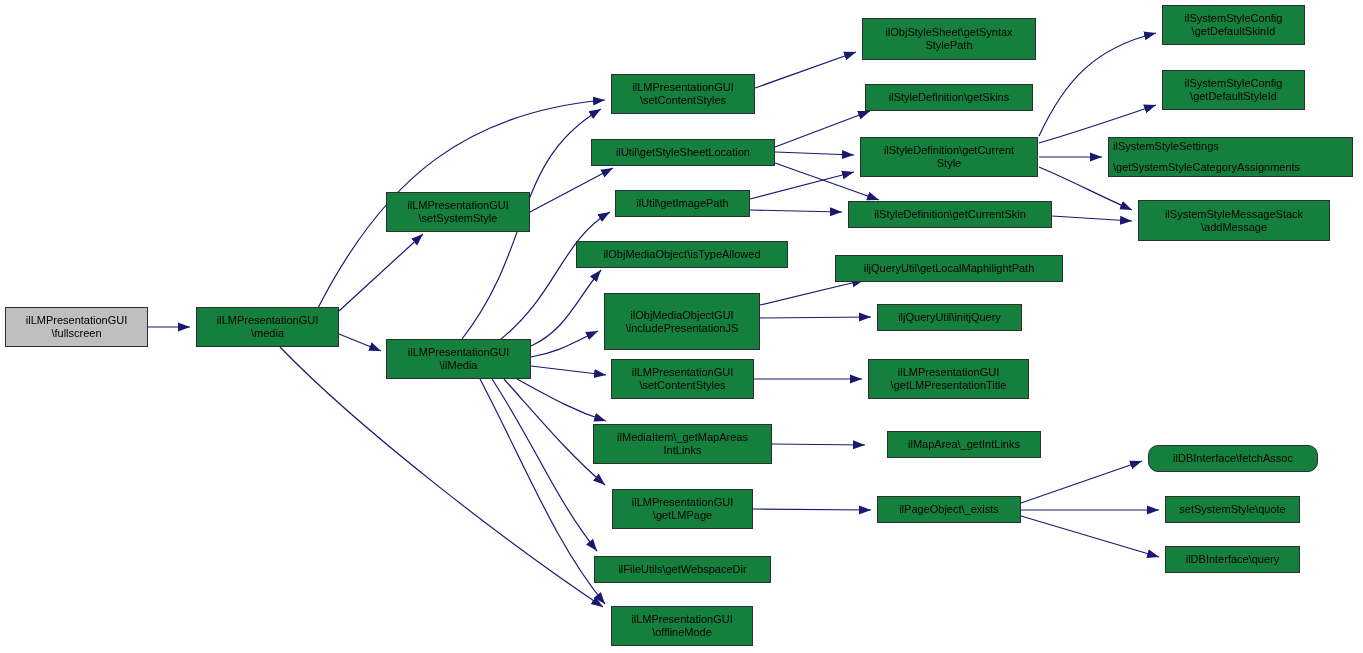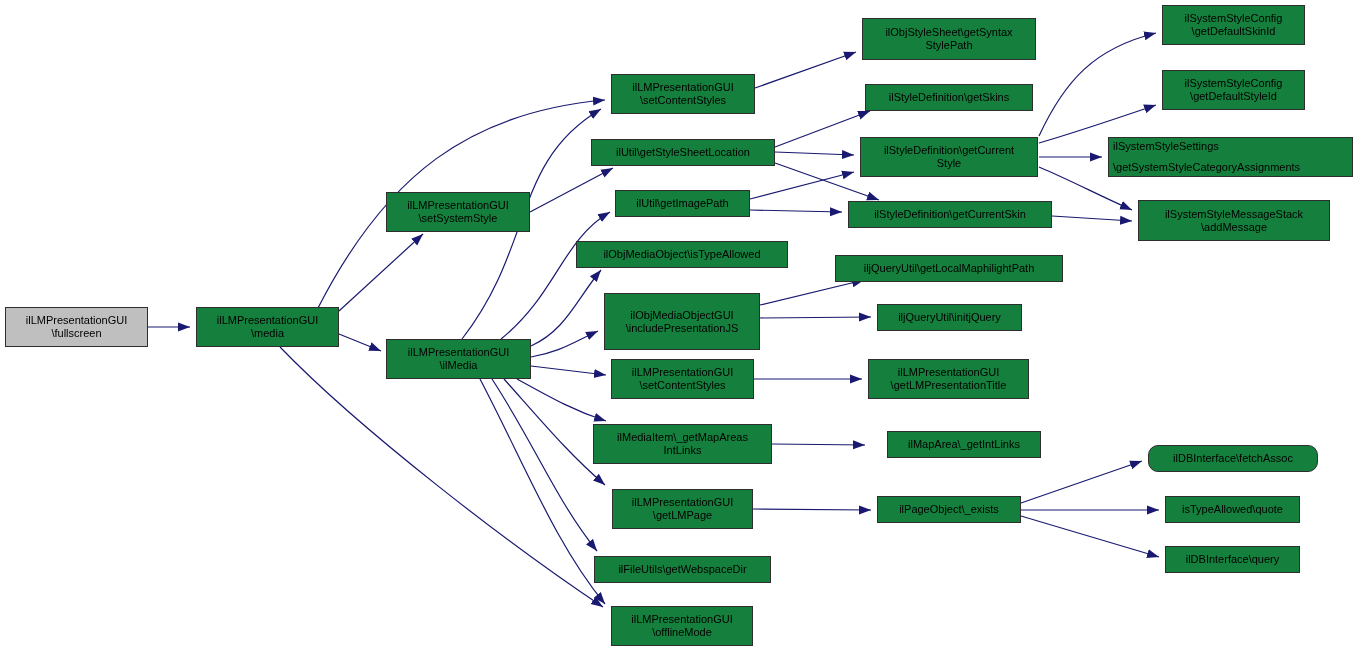--- a/index.html
+++ b/index.html
@@ -175,19 +175,19 @@
         <span>\getSystemStyleCategoryAssignments</span>
       </div>
       <div class="node" title="ilSystemStyleMessageStack\addMessage" style="left: 1138px; top: 200px; width: 192px; height: 41px; border-color: rgb(46, 46, 46);">
         <span>ilSystemStyleMessageStack</span>
         <span>\addMessage</span>
       </div>
       <div class="node" title="ilDBInterface\fetchAssoc" style="left: 1148px; top: 445px; width: 170px; height: 27px; border-color: rgb(46, 46, 46); border-radius: 10px;">
         <span>ilDBInterface\fetchAssoc</span>
       </div>
       <div class="node" title="ilDBInterface\quote" style="left: 1165px; top: 496px; width: 135px; height: 27px; border-color: rgb(46, 46, 46);">
-        <span>isTypeAllowed\quote</span>
+        <span>setSystemStyle\quote</span>
       </div>
       <div class="node" title="ilDBInterface\query" style="left: 1165px; top: 546px; width: 135px; height: 27px; border-color: rgb(46, 46, 46);">
         <span>ilDBInterface\query</span>
       </div>
     </div>
 </div>
 
 </body></html>

